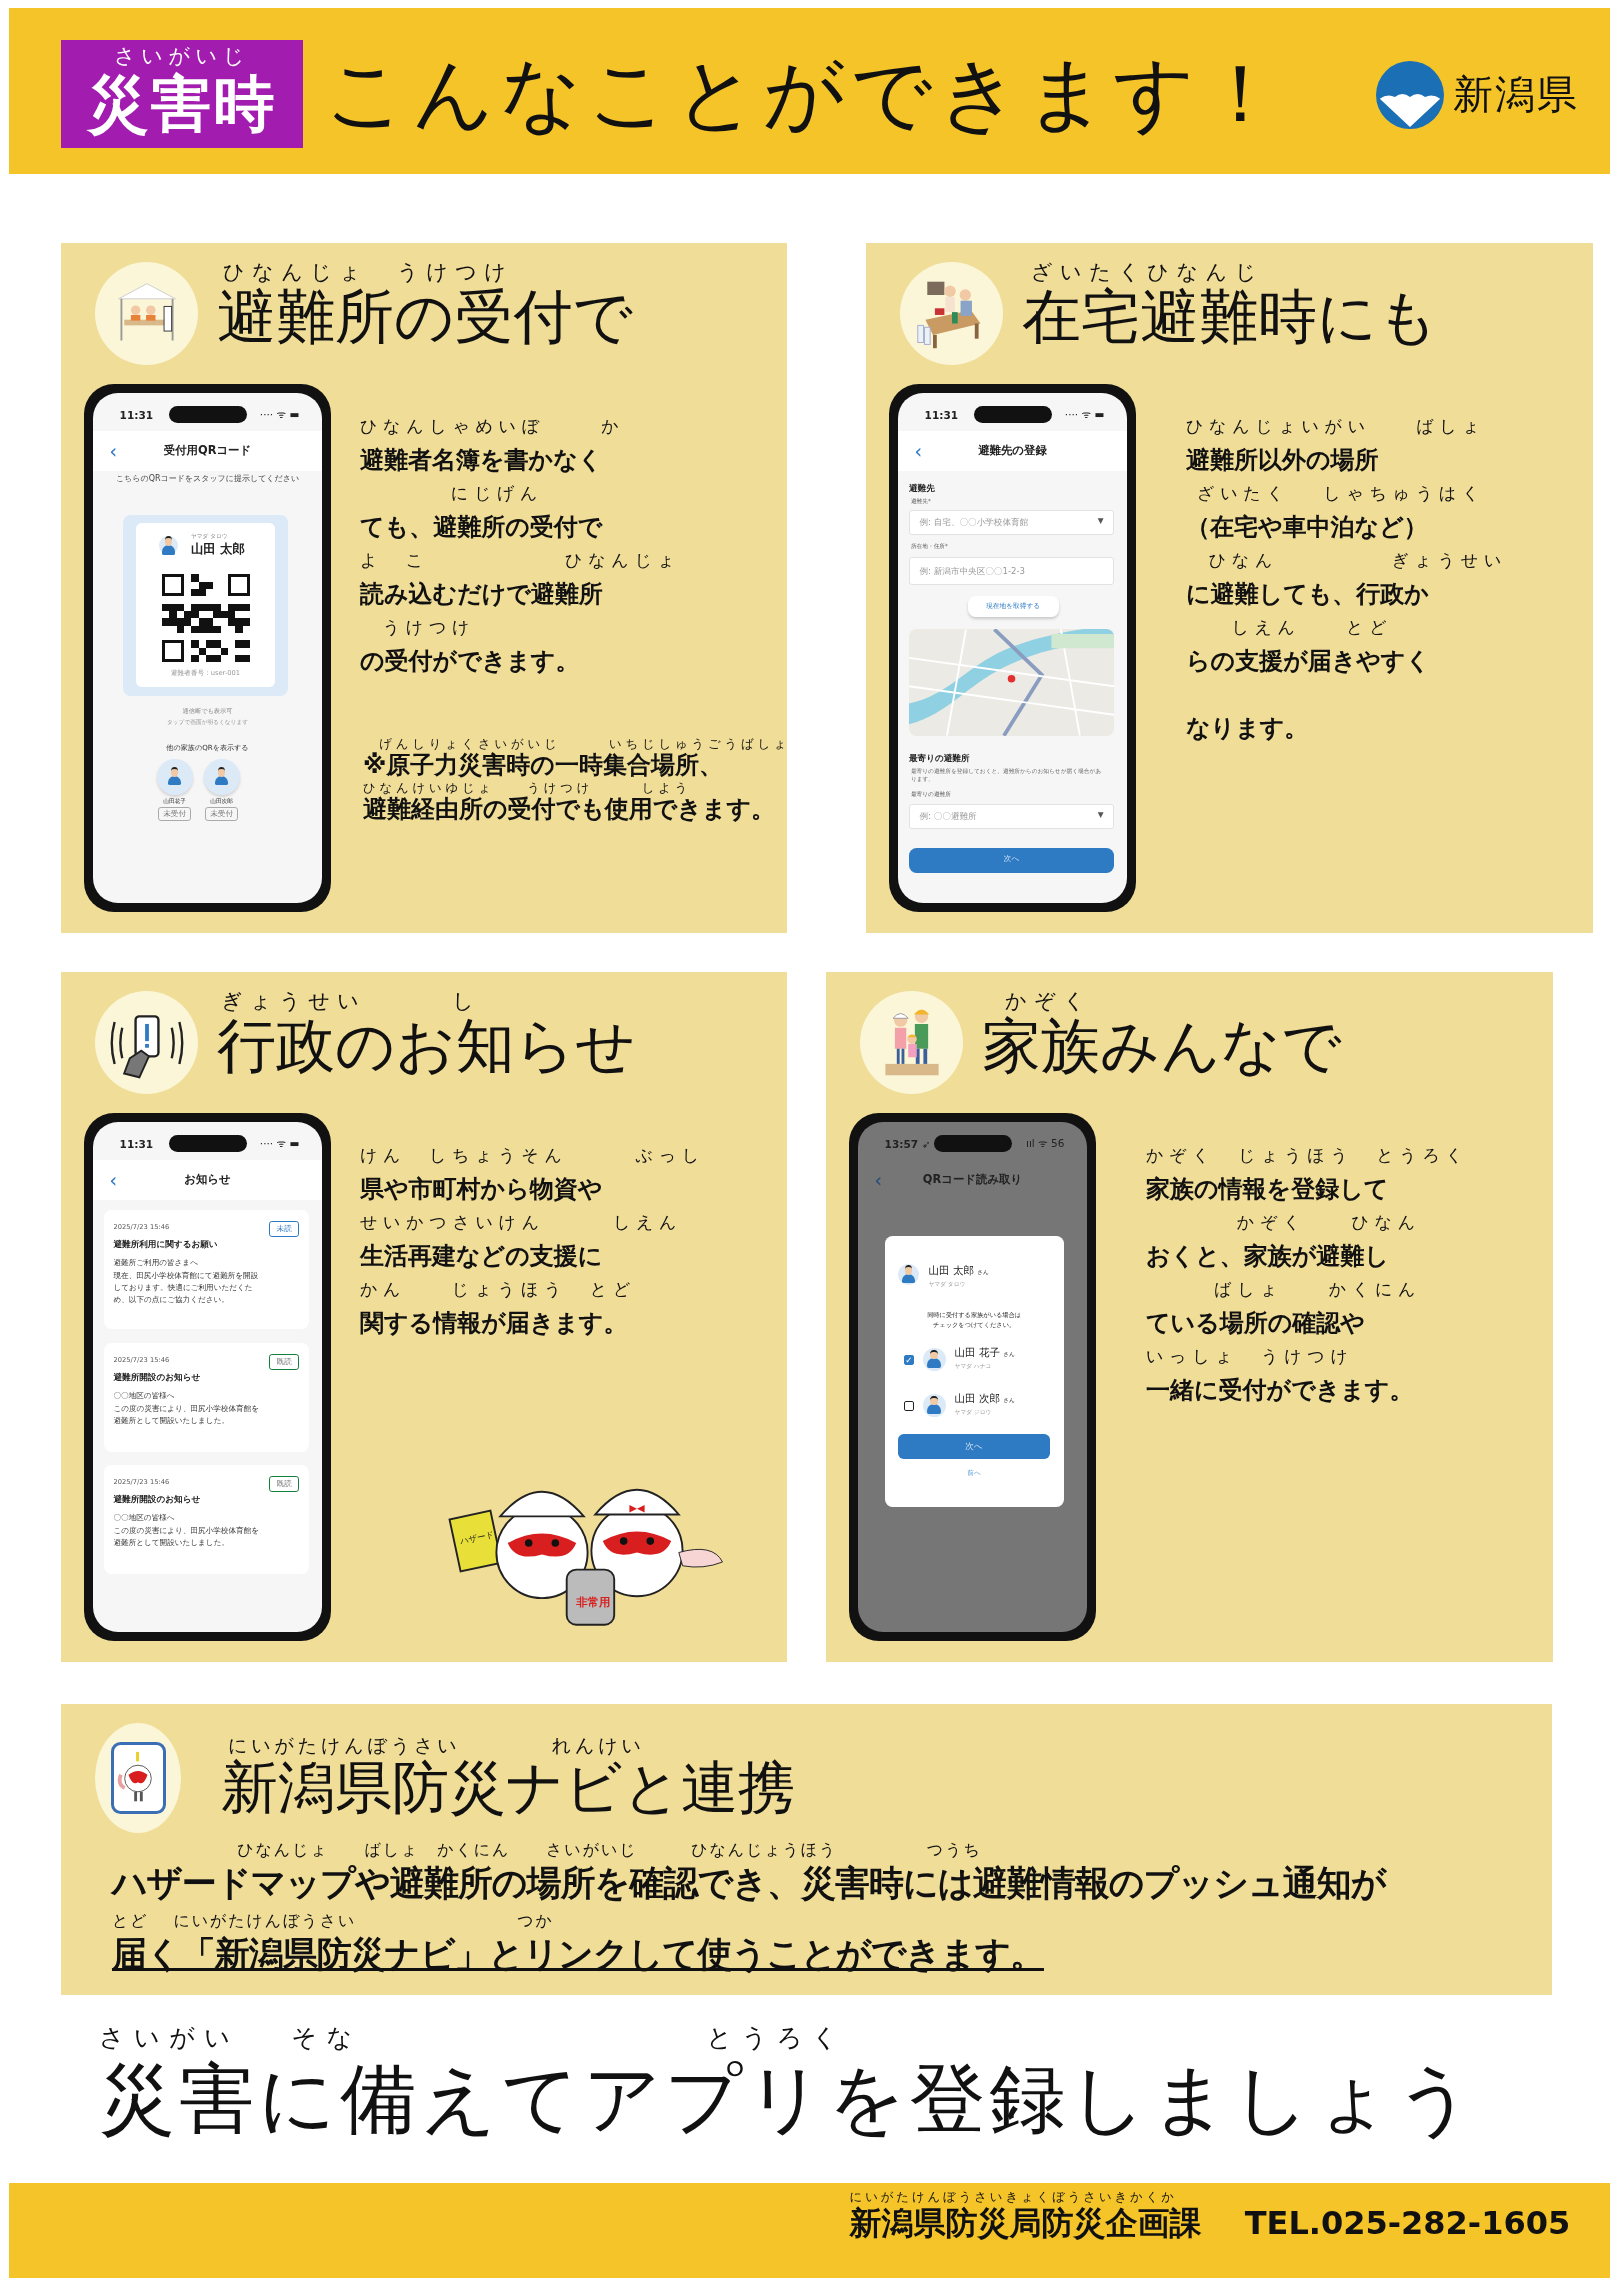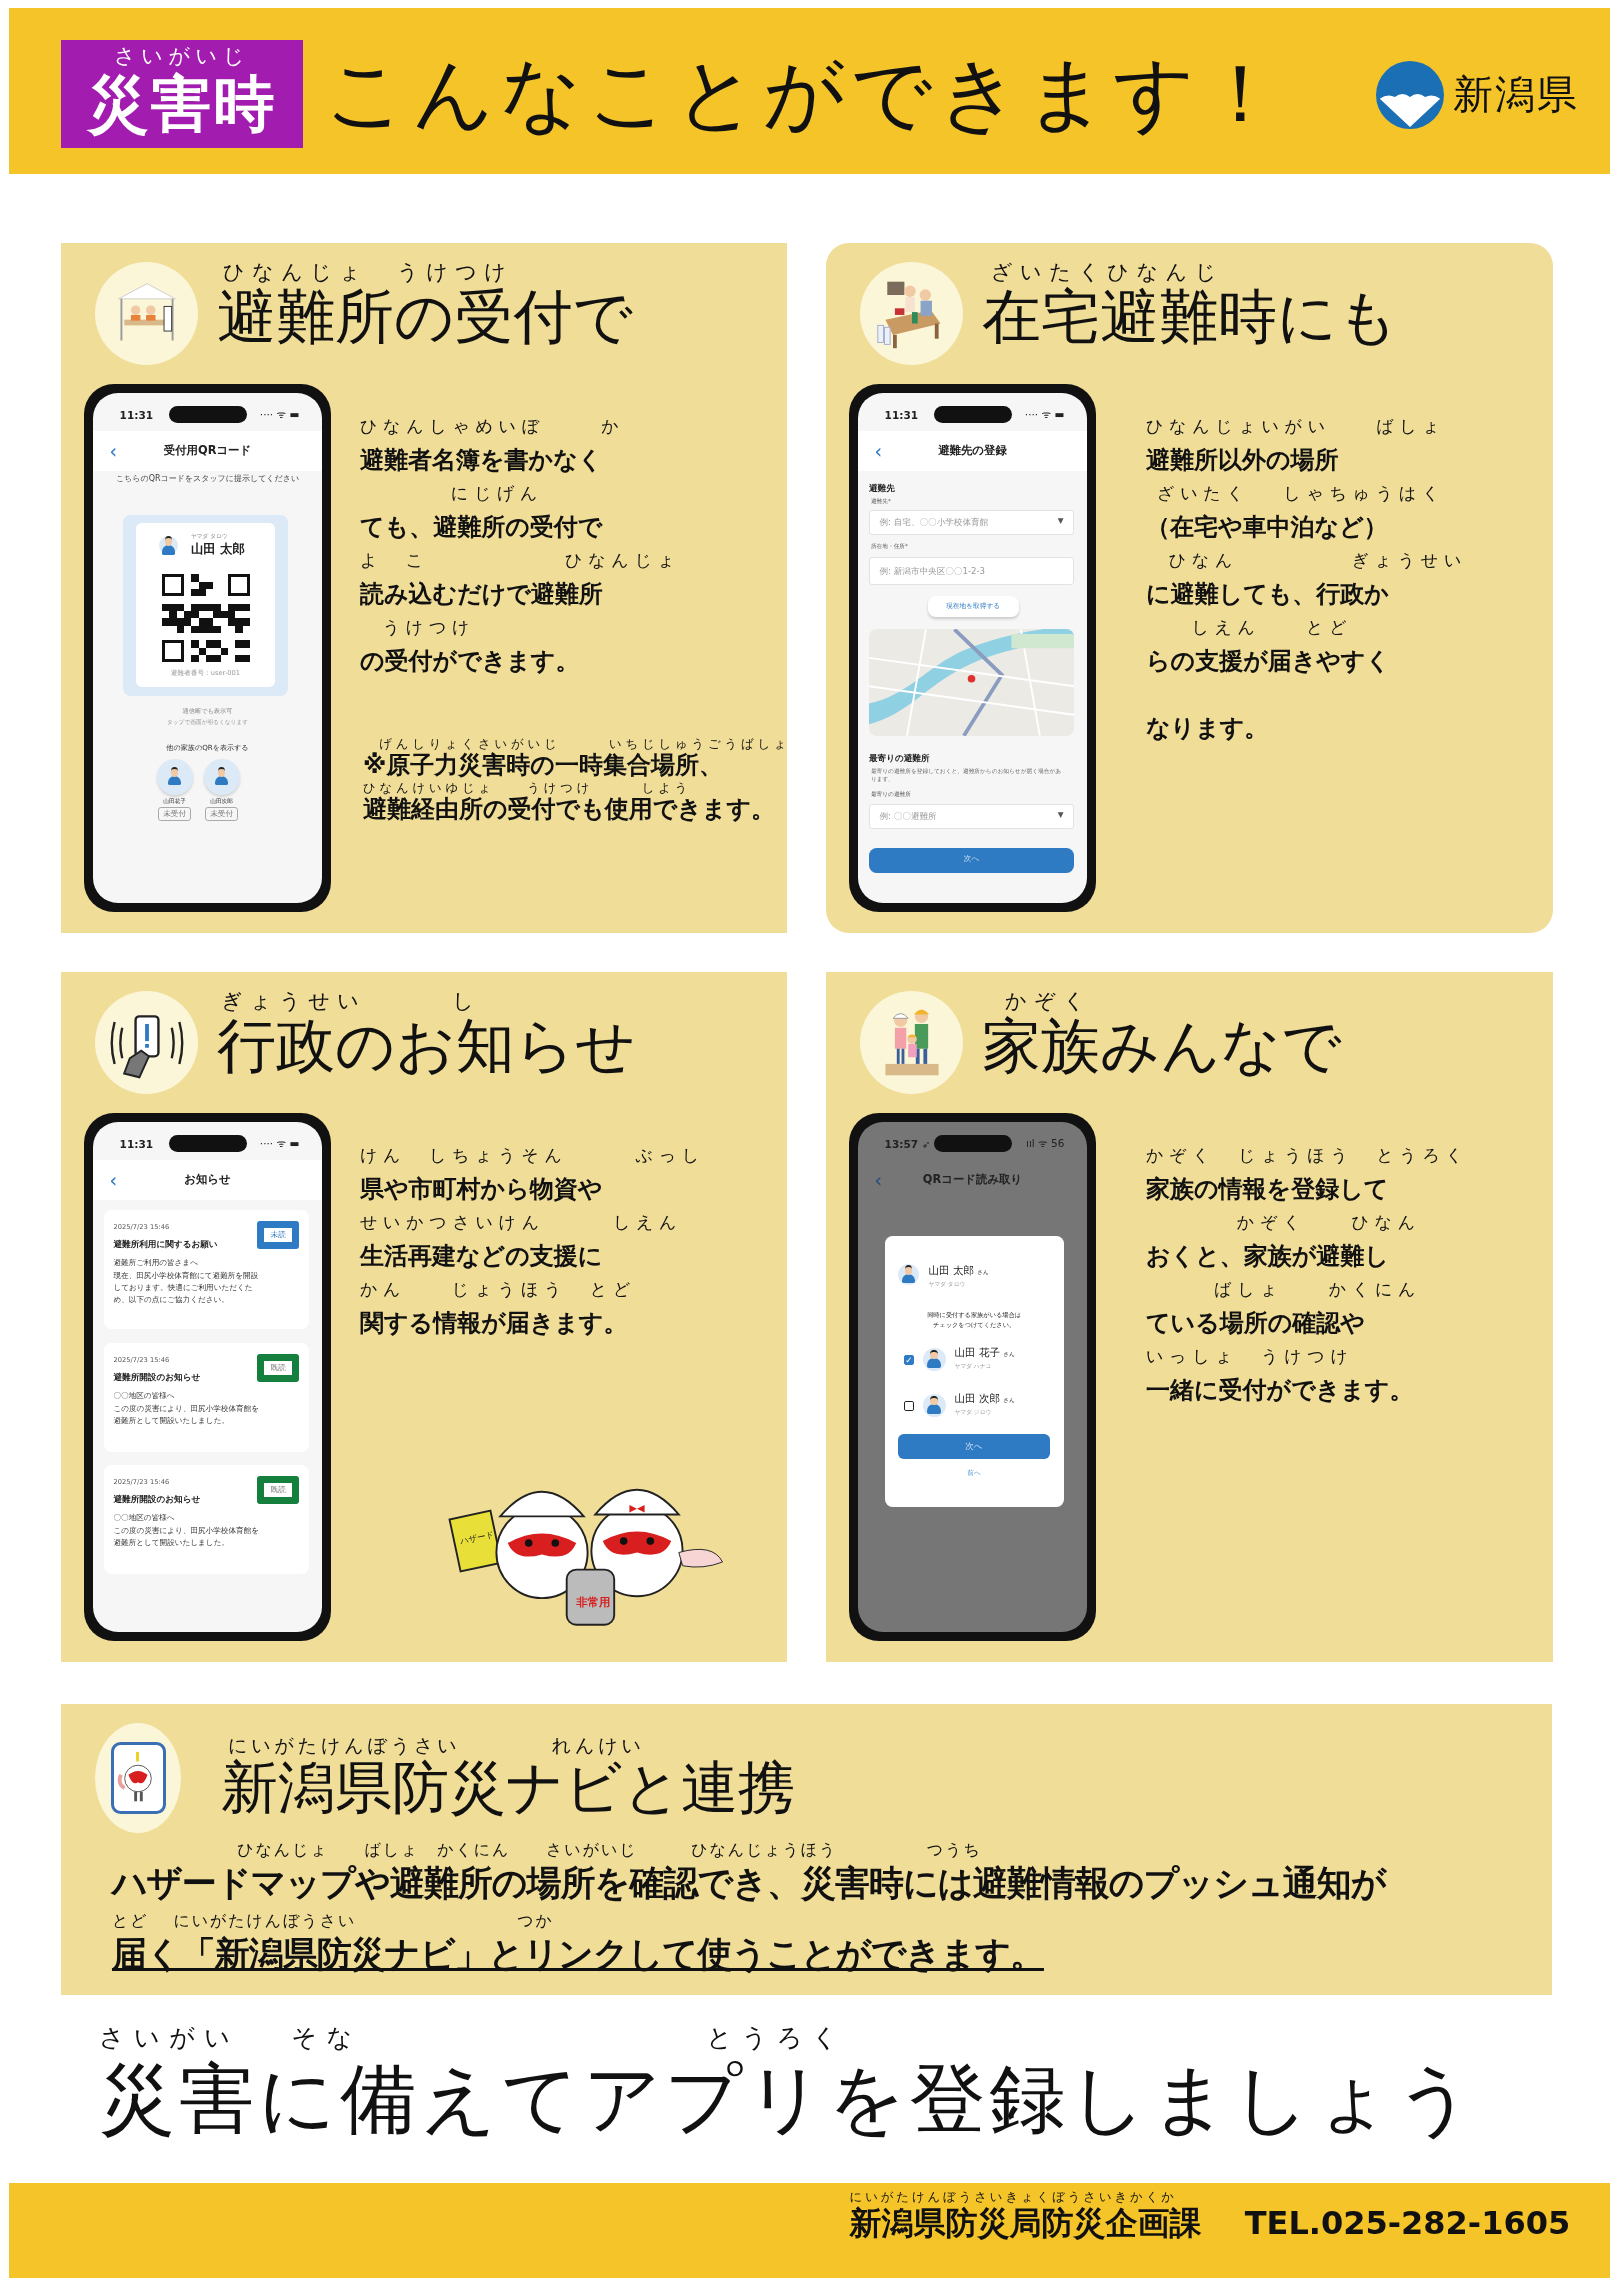--- a/index.html
+++ b/index.html
@@ -42,21 +42,21 @@
   .qr-grid { position: absolute; left: 26px; top: 51px; width: 88px; height: 88px; display: grid; grid-template-columns: repeat(12, 1fr); grid-template-rows: repeat(12, 1fr); }
   .qr-grid span { background: #111; }
   .chip { display: inline-block; border: 1px solid #aaa; border-radius: 2.9px; font-size: 7.6px; padding: 1px 3.8px; color: #777; }
   .field { position: absolute; left: 11.4px; width: 205px; height: 25px; background: #fff; border: 1px solid #e2e2e2; border-radius: 2.9px; font-size: 8.6px; color: #999; padding: 6.7px 9.5px; }
   .field .caret { position: absolute; right: 9.5px; top: 5.7px; color: #555; font-size: 7.6px; }
   .map { position: absolute; left: 11.4px; top: 236px; width: 205px; height: 107px; border-radius: 7.6px; overflow: hidden; background: #eceae4; }
   .card { position: absolute; left: 11.4px; width: 205px; background: #fff; border-radius: 7.6px; padding: 13.3px 9.5px; }
   .card .date { font-size: 6.7px; color: #555; }
   .card .ctitle { font-size: 8.6px; font-weight: bold; margin-top: 8.6px; }
   .card .cbody { font-size: 7.6px; line-height: 12.4px; margin-top: 5.7px; color: #333; white-space: pre; }
-  .card .tag { position: absolute; right: 9.5px; top: 11.4px; border: 7px solid #15803d; border-radius: 2.9px; font-size: 7.6px; padding: 1.9px 6.7px; color: #777; }
+  .card .tag { position: absolute; right: 9.5px; top: 11.4px; border: 1px solid #15803d; border-radius: 2.9px; font-size: 7.6px; padding: 1.9px 6.7px; color: #777; }
   .card .tag.unread { border-color: #2e7bc4; color: #2e7bc4; }
   .modal { position: absolute; left: 27px; top: 114px; width: 179px; height: 271px; background: #fff; border-radius: 7.6px; }
   .btn-primary { position: absolute; left: 13.3px; width: 152px; height: 25px; background: #2e7bc4; border-radius: 5.7px; color: #cfe1f3; font-size: 8.6px; text-align: center; line-height: 25px; }
   .checkbox { position: absolute; width: 10.5px; height: 10.5px; border: 1.4px solid #222; border-radius: 1.9px; }
   .checkbox.on { background: #2e7bc4; border-color: #2e7bc4; color: #fff; font-size: 8.6px; line-height: 8.6px; text-align: center; }
   
   .closing-ruby { font-size: 25px; line-height: 28.5px; letter-spacing: 9.5px; white-space: pre; }
   .closing { font-size: 76px; line-height: 91px; letter-spacing: 3.8px; white-space: nowrap; }
   .footer { left: 8.6px; top: 2183px; width: 1601px; height: 95px; background: #f4c429; }
   .footer-ruby { font-size: 12.4px; line-height: 15px; letter-spacing: 2.9px; white-space: pre; }
@@ -174,21 +174,21 @@
     <div class="body-line">の受付ができます。</div>
   </div>
   <div class="abs" style="left:302px;top:493px;">
     <div class="note-ruby">　げんしりょくさいがいじ　　　いちじしゅうごうばしょ</div>
     <div class="note-line">※原子力災害時の一時集合場所、</div>
     <div class="note-ruby">ひなんけいゆじょ　　うけつけ　　　しよう</div>
     <div class="note-line">避難経由所の受付でも使用できます。</div>
   </div>
 </div>
 
-<div class="abs panel" style="left:826px;top:243px;width:727px;height:690px;border-radius:23px;">
+<div class="abs panel" style="left:866px;top:243px;width:727px;height:690px;">
   <div class="abs icon-circle" style="left:34px;top:19px;">
     <svg width="76" height="76" viewBox="0 0 80 80">
         <rect x="14" y="6" width="18" height="14" fill="#7a6b5a"></rect>
         <polygon points="12,46 60,36 70,50 20,62" fill="#c99a62"></polygon>
         <rect x="20" y="62" width="4" height="14" fill="#8a6440"></rect>
         <rect x="64" y="50" width="4" height="16" fill="#8a6440"></rect>
         <circle cx="38" cy="16" r="6" fill="#f1c9a5"></circle>
         <rect x="33" y="22" width="10" height="16" fill="#f5e2cf"></rect>
         <circle cx="54" cy="20" r="6" fill="#f1c9a5"></circle>
         <rect x="49" y="26" width="12" height="16" fill="#8aa4c8"></rect>

